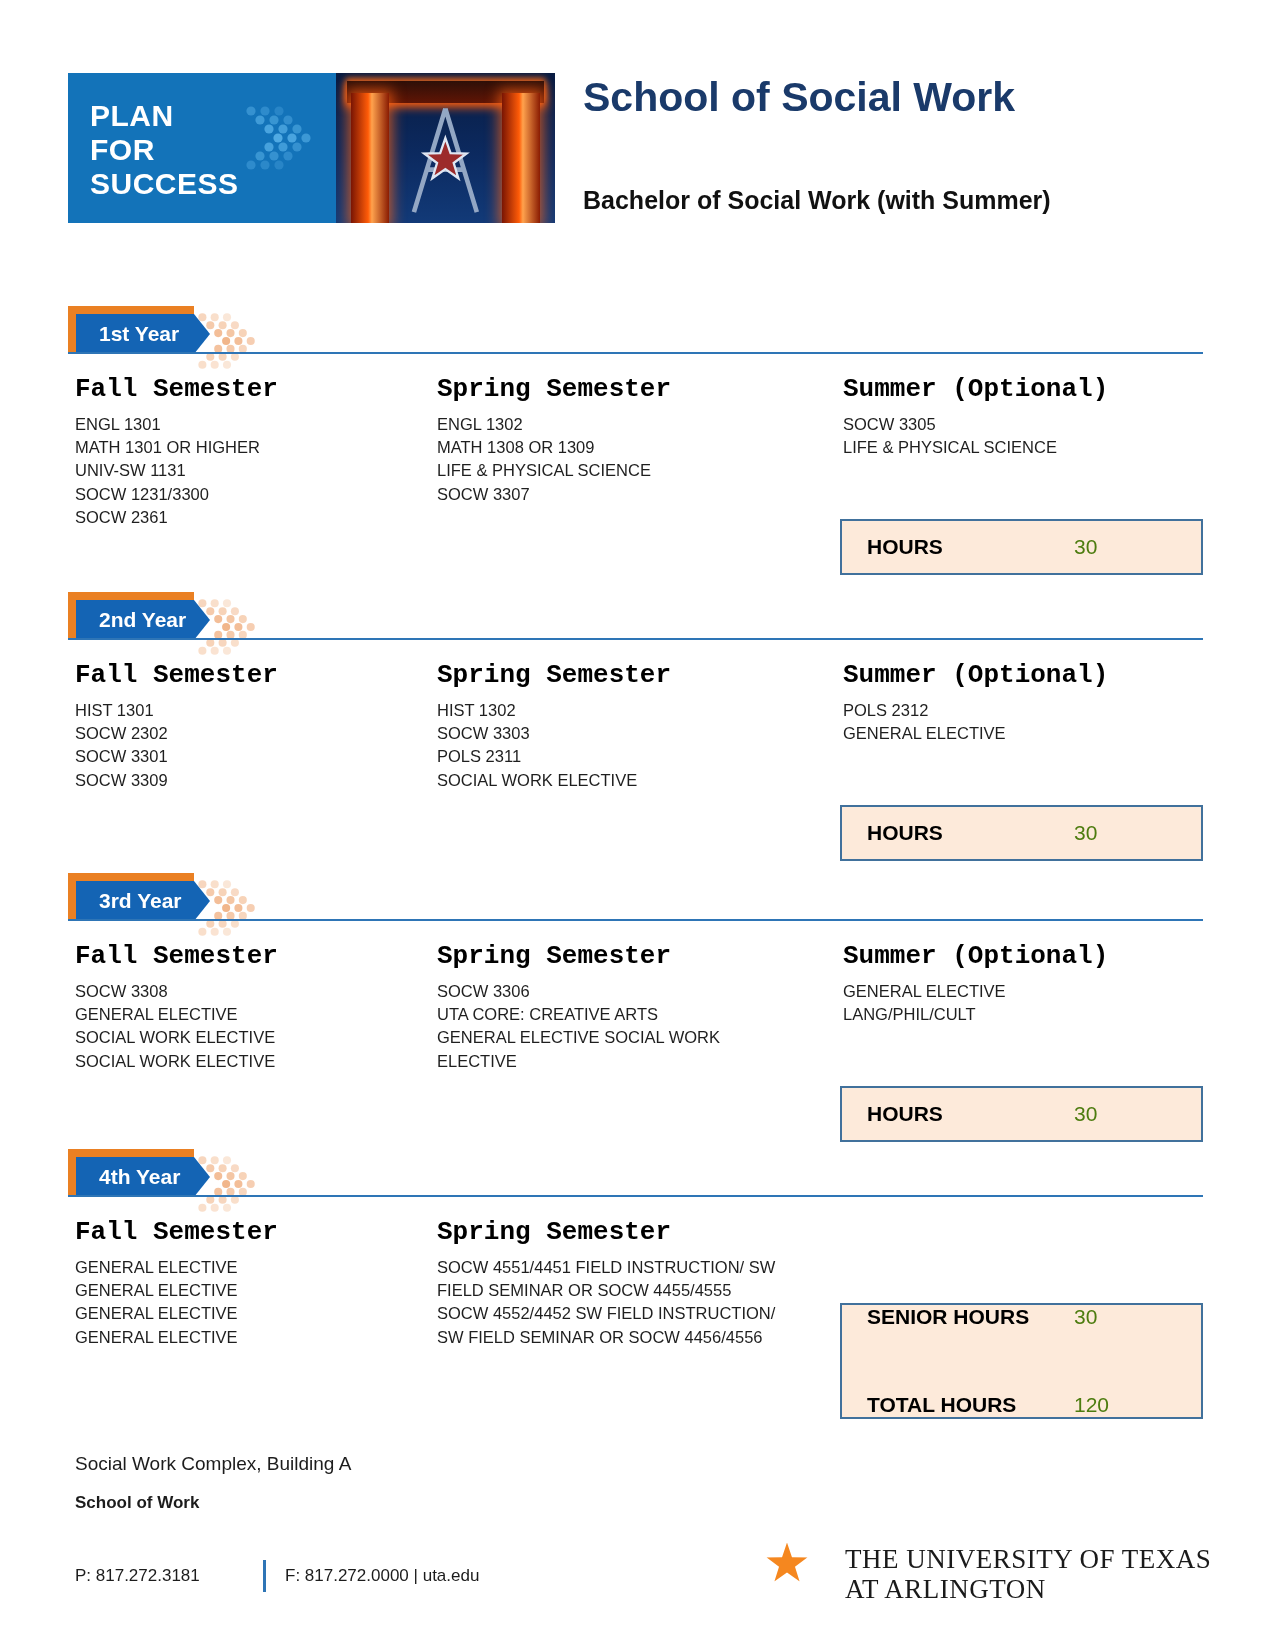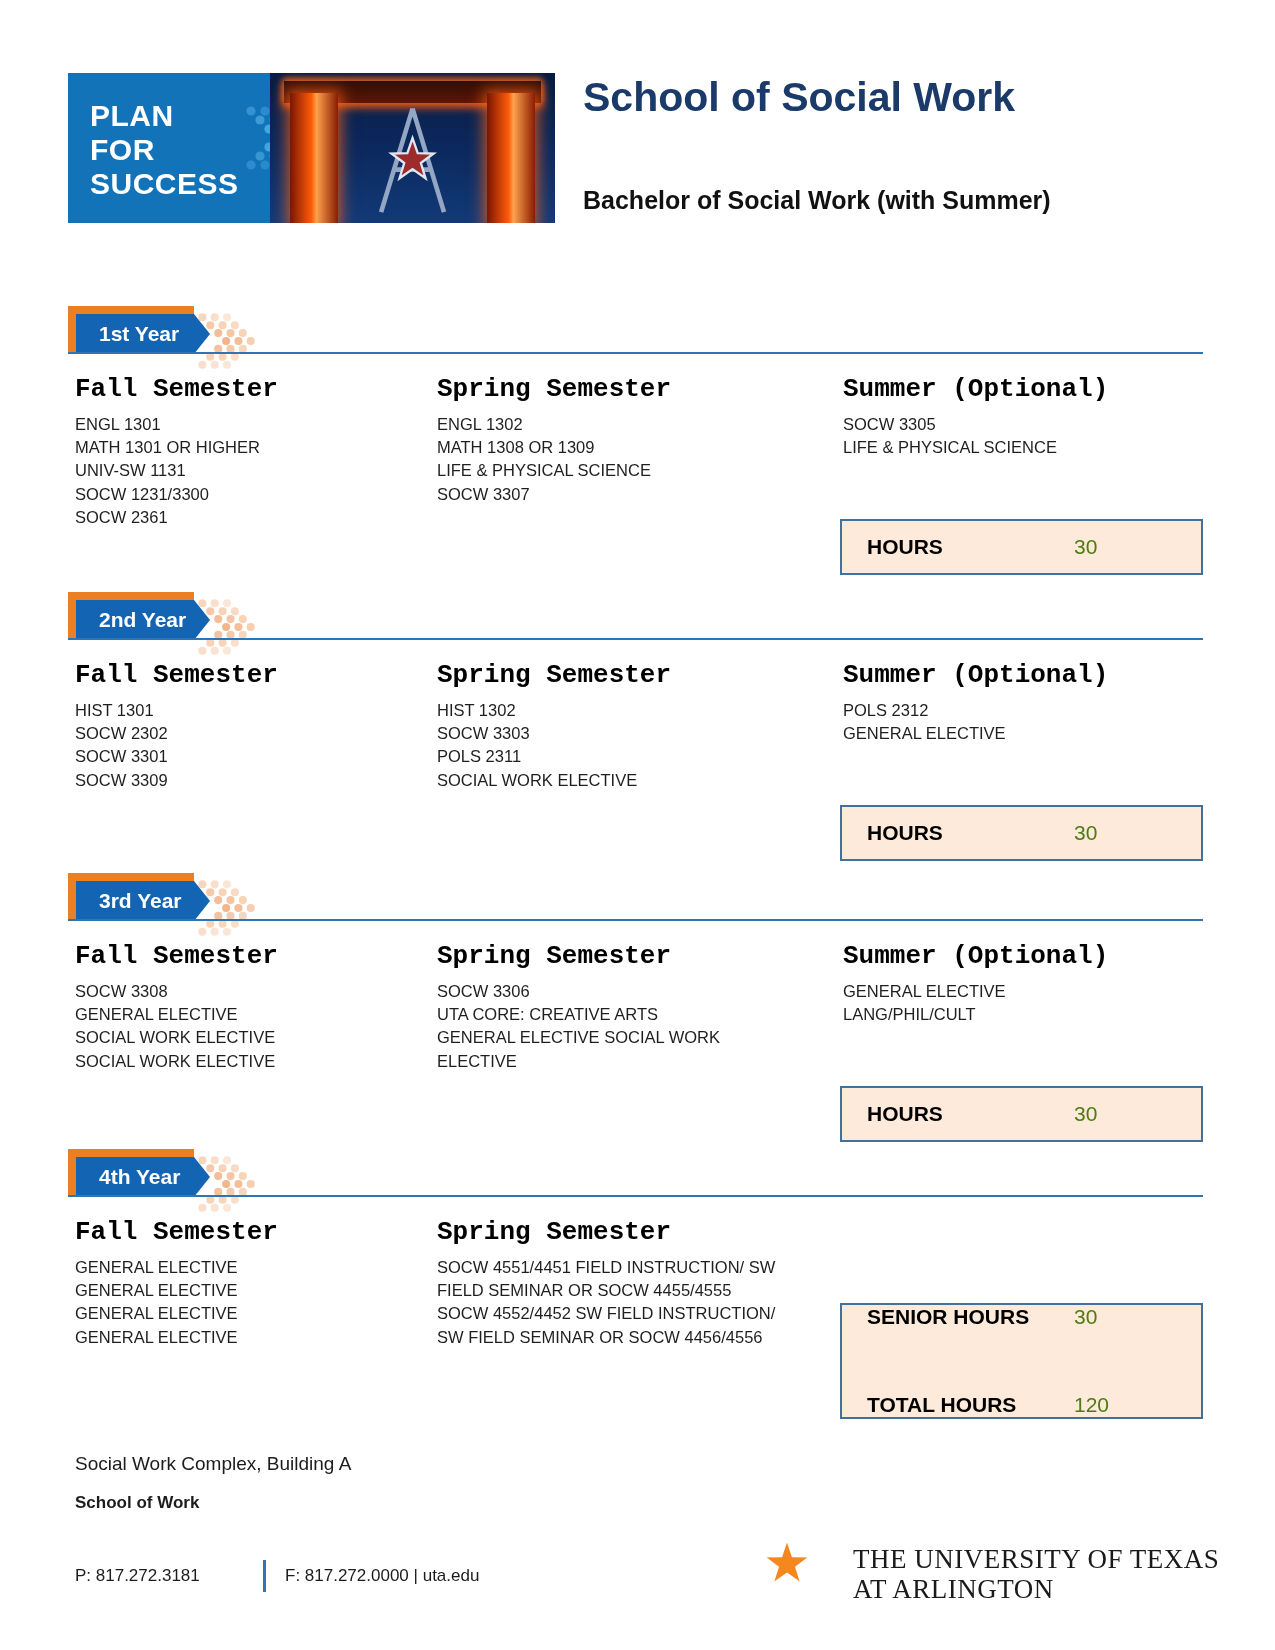--- a/index.html
+++ b/index.html
@@ -1,21 +1,21 @@
 <!DOCTYPE html>
 <html><head>
 <meta charset="utf-8">
 <style>
   html,body{margin:0;padding:0;background:#ffffff;}
   .page{position:relative;width:1275px;height:1650px;background:#fff;
         font-family:"Liberation Sans",sans-serif;color:#1c1c1c;overflow:hidden;}
 
   
   .banner{position:absolute;left:68px;top:73px;width:487px;height:150px;display:flex;}
-  .banner-blue{width:202px;height:100%;background:#1373b9;box-sizing:border-box;
+  .banner-blue{width:268px;height:100%;background:#1373b9;box-sizing:border-box;
                padding:26px 0 0 22px;position:relative;}
   .banner-blue .bl{display:block;color:#fff;font-weight:bold;font-size:30px;line-height:34px;letter-spacing:.5px;}
   .banner-dots{position:absolute;left:178px;top:32px;color:#58b0e8;}
   .photo{position:relative;flex:1;background:linear-gradient(180deg,#081c42,#0c2a60 55%,#123a78);overflow:hidden;}
   .beam{position:absolute;left:5%;right:5%;top:5%;height:15%;
         background:linear-gradient(180deg,#2e0f08,#601505);
         box-shadow:0 3px 9px 2px rgba(255,90,10,.85),0 -2px 6px 1px rgba(255,120,30,.7);}
   .pillar{position:absolute;top:13%;bottom:-2%;width:17%;
           background:linear-gradient(90deg,#7a1503,#ff5c08 45%,#ffa24d 55%,#8a1c02);
           box-shadow:0 0 14px 3px rgba(255,100,20,.75);}
@@ -53,21 +53,21 @@
   
   .f-dept{position:absolute;left:75px;top:1493px;font-size:17px;font-weight:bold;}
   .f-addr{position:absolute;left:75px;top:1453px;font-size:19px;}
   .f-phone{position:absolute;left:75px;top:1566px;font-size:17px;}
   .f-div{position:absolute;left:263px;top:1560px;width:3px;height:32px;background:#2e75b6;}
   .f-fax{position:absolute;left:285px;top:1566px;font-size:17px;}
   .uta-logo{position:absolute;left:664px;top:1512px;font-size:94px;line-height:80px;
             font-weight:bold;color:#0e6cb6;letter-spacing:-7px;}
   .uta-star{position:absolute;left:760px;top:1536px;}
   .univ-text{position:absolute;left:845px;top:1544px;font-family:"Liberation Serif",serif;
-             font-size:27px;line-height:30px;color:#1a1a1a;letter-spacing:.5px;white-space:nowrap;margin-left:8px;}
+             font-size:27px;line-height:30px;color:#1a1a1a;letter-spacing:.5px;white-space:nowrap;}
 </style>
 </head>
 <body>
 
 <svg width="0" height="0" style="position:absolute" aria-hidden="true">
   <defs>
     <g id="dots-chevron">
       <circle cx="5" cy="6" r="4.6" fill="currentColor" fill-opacity=".5"></circle>
         <circle cx="14" cy="15" r="4.6" fill="currentColor" fill-opacity=".65"></circle>
         <circle cx="23" cy="24" r="4.6" fill="currentColor" fill-opacity=".8"></circle>

